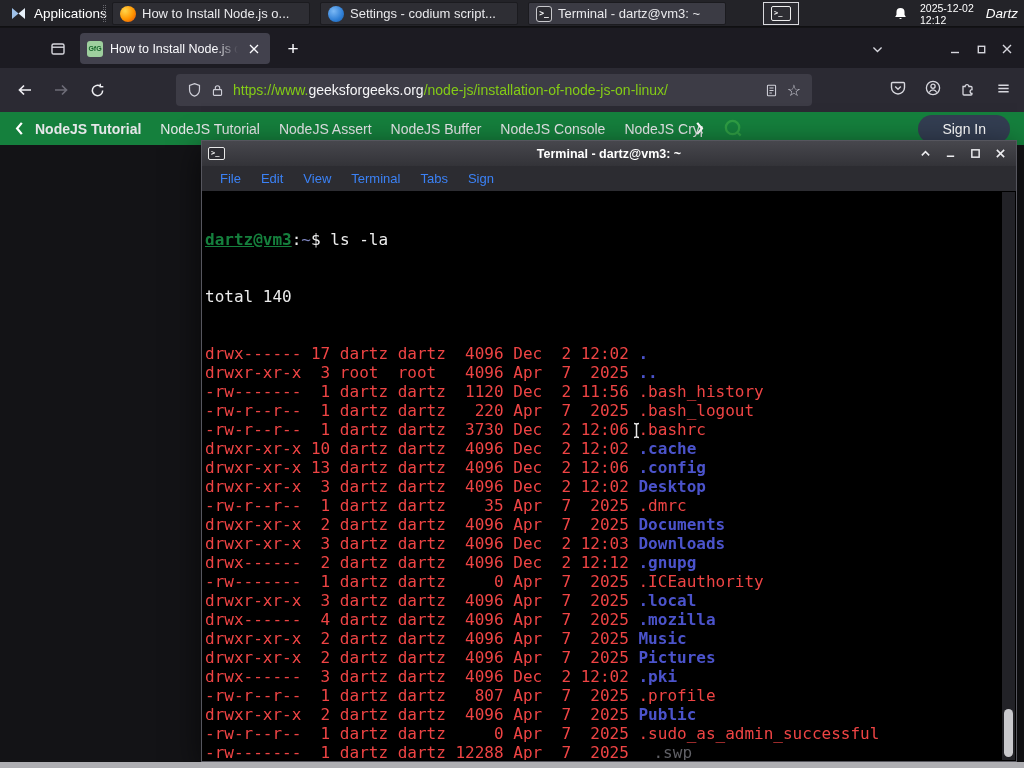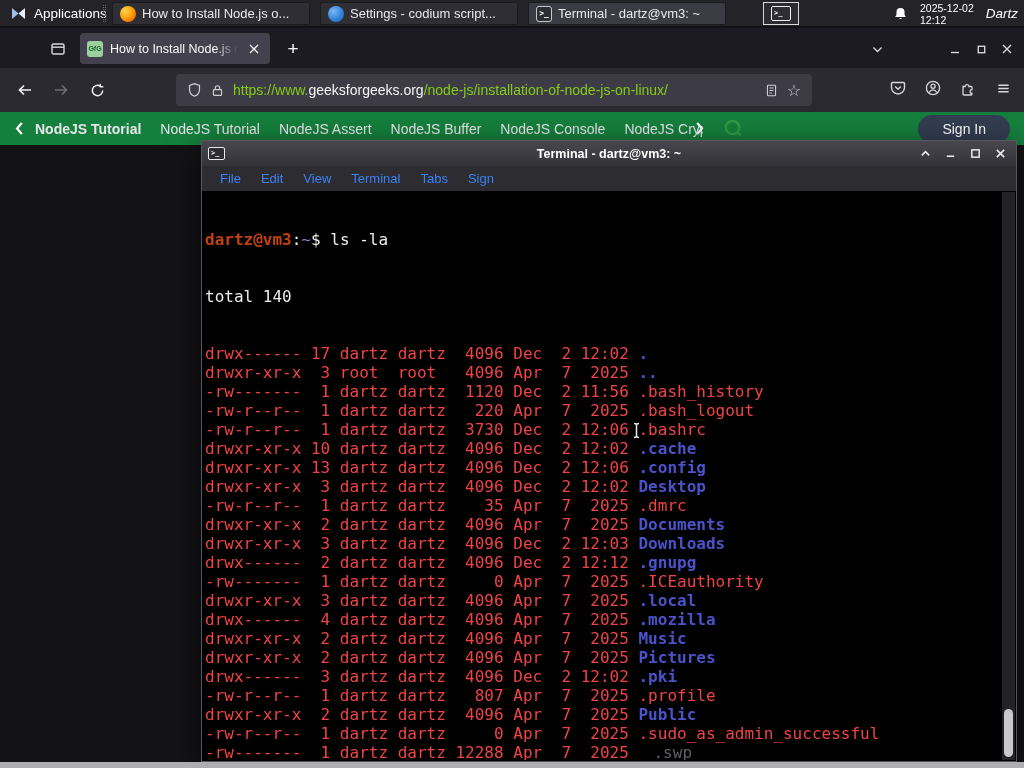--- a/index.html
+++ b/index.html
@@ -118,21 +118,21 @@
                padding-left:8px; }
   .t-menu-item { padding:0 10px; font-size:13px; color:#3b82f6; }
   .t-content { position:absolute; left:1px; right:14px; top:51px; bottom:1px;
                overflow:hidden; padding-left:2px;
                font:16px/19px "DejaVu Sans Mono", monospace; color:#ececec;
                white-space:pre; }
   .tline { height:19px; }
   .dir  { color:#4b53cb; font-weight:bold; }
   .file { color:#ef4444; }
   .dim  { color:#606066;margin-left:15px; }
-  .p-user { color:#c2410c; font-weight:bold; }
+  .p-user { color:#15803d; font-weight:bold;text-decoration:underline; }
   .p-path { color:#7f86c0; }
   .t-scroll { position:absolute; right:1px; top:51px; bottom:1px; width:13px;
               background:#222227; }
   .t-thumb { position:absolute; left:2px; bottom:3px; width:9px; height:48px;
              background:#c9c9cd; border-radius:5px; }
 
   .ibeam { position:absolute; left:630px; top:421px; z-index:70; color:#e8e8e8;
            filter:drop-shadow(0 0 1px #000); }
   svg { display:block; }
 </style>

